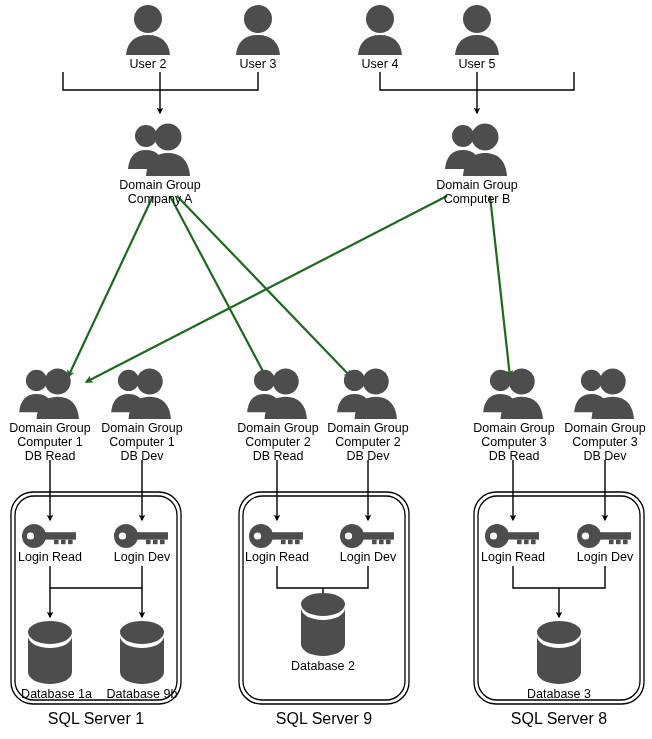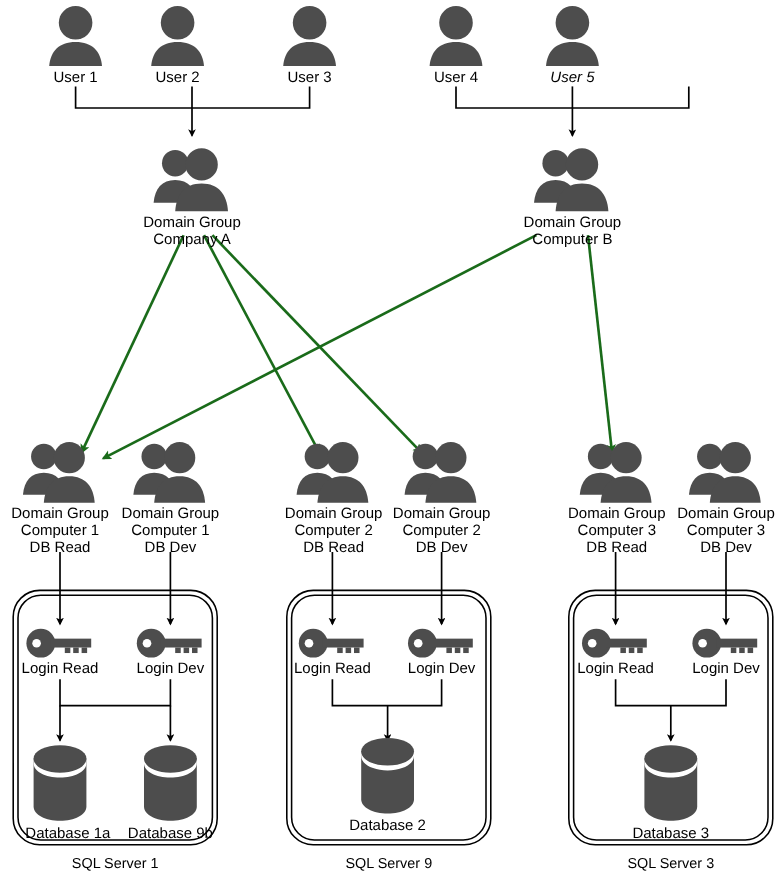--- a/index.html
+++ b/index.html
@@ -40,21 +40,21 @@
   .node .caption {
     display: block;
     margin-top: 1px;
   }
   .node .caption span {
     display: block;
   }
   .server-label {
     position: absolute;
     text-align: center;
-    font-size: 12px;
+    font-size: 16px;
     line-height: 14px;
     color: #000000;
     white-space: nowrap;
   }
 </style>
 </head>
 <body>
 
 <div id="diagram-root">
 
@@ -115,27 +115,20 @@
     <g fill="none" stroke="#000000">
       <rect x="11" y="492" width="170" height="212" rx="22" ry="22" stroke-width="1.3"></rect>
       <rect x="15" y="496" width="162" height="204" rx="19" ry="19" stroke-width="1.3"></rect>
       <rect x="239" y="492" width="170" height="212" rx="22" ry="22" stroke-width="1.3"></rect>
       <rect x="243" y="496" width="162" height="204" rx="19" ry="19" stroke-width="1.3"></rect>
       <rect x="474" y="492" width="170" height="212" rx="22" ry="22" stroke-width="1.3"></rect>
       <rect x="478" y="496" width="162" height="204" rx="19" ry="19" stroke-width="1.3"></rect>
     </g>
   </svg>
 
-  <div class="node" style="left:23px; top:4px; width:80px;">
-    <svg class="glyph" width="56" height="52" viewBox="0 0 56 52">
-      <circle cx="28" cy="15" r="14" fill="#4d4d4d"></circle>
-      <path d="M28,31 C14,31 7,39 6,51 L50,51 C49,39 42,31 28,31 Z" fill="#4d4d4d"></path>
-    </svg>
-    <span class="caption">User 1</span>
-  </div>
 
   <div class="node" style="left:108px; top:4px; width:80px;">
     <svg class="glyph" width="56" height="52" viewBox="0 0 56 52">
       <circle cx="28" cy="15" r="14" fill="#4d4d4d"></circle>
       <path d="M28,31 C14,31 7,39 6,51 L50,51 C49,39 42,31 28,31 Z" fill="#4d4d4d"></path>
     </svg>
     <span class="caption">User 2</span>
   </div>
 
   <div class="node" style="left:218px; top:4px; width:80px;">
@@ -147,21 +140,21 @@
   </div>
 
   <div class="node" style="left:340px; top:4px; width:80px;">
     <svg class="glyph" width="56" height="52" viewBox="0 0 56 52">
       <circle cx="28" cy="15" r="14" fill="#4d4d4d"></circle>
       <path d="M28,31 C14,31 7,39 6,51 L50,51 C49,39 42,31 28,31 Z" fill="#4d4d4d"></path>
     </svg>
     <span class="caption">User 4</span>
   </div>
 
-  <div class="node" style="left:437px; top:4px; width:80px;font-style:italic;">
+  <div class="node" style="left:437px; top:4px; width:80px;">
     <svg class="glyph" width="56" height="52" viewBox="0 0 56 52">
       <circle cx="28" cy="15" r="14" fill="#4d4d4d"></circle>
       <path d="M28,31 C14,31 7,39 6,51 L50,51 C49,39 42,31 28,31 Z" fill="#4d4d4d"></path>
     </svg>
     <span class="caption">User 5</span>
   </div>
 
 
   <div class="node" style="left:105px; top:121px; width:110px;">
     <svg class="glyph" width="72" height="56" viewBox="0 0 72 56">
@@ -356,35 +349,35 @@
 
   <div class="node" style="left:100px; top:618px; width:84px;">
     <svg class="glyph" width="54" height="68" viewBox="0 0 54 68">
       <path d="M5,14 L5,54 C5,61 15,66 27,66 C39,66 49,61 49,54 L49,14 Z" fill="#4d4d4d"></path>
       <ellipse cx="27" cy="14" rx="22" ry="11" fill="#4d4d4d"></ellipse>
       <path d="M5,14 C5,21 15,26 27,26 C39,26 49,21 49,14 L49,18 C49,25 39,30 27,30 C15,30 5,25 5,18 Z" fill="#ffffff"></path>
     </svg>
     <span class="caption">Database 9b</span>
   </div>
 
-  <div class="node" style="left:281px; top:612px; width:84px;">
+  <div class="node" style="left:281px; top:590px; width:84px;">
     <svg class="glyph" width="54" height="68" viewBox="0 0 54 68">
       <path d="M5,14 L5,54 C5,61 15,66 27,66 C39,66 49,61 49,54 L49,14 Z" fill="#4d4d4d"></path>
       <ellipse cx="27" cy="14" rx="22" ry="11" fill="#4d4d4d"></ellipse>
       <path d="M5,14 C5,21 15,26 27,26 C39,26 49,21 49,14 L49,18 C49,25 39,30 27,30 C15,30 5,25 5,18 Z" fill="#ffffff"></path>
     </svg>
     <span class="caption">Database 2</span>
   </div>
 
   <div class="node" style="left:517px; top:618px; width:84px;">
     <svg class="glyph" width="54" height="68" viewBox="0 0 54 68">
       <path d="M5,14 L5,54 C5,61 15,66 27,66 C39,66 49,61 49,54 L49,14 Z" fill="#4d4d4d"></path>
       <ellipse cx="27" cy="14" rx="22" ry="11" fill="#4d4d4d"></ellipse>
       <path d="M5,14 C5,21 15,26 27,26 C39,26 49,21 49,14 L49,18 C49,25 39,30 27,30 C15,30 5,25 5,18 Z" fill="#ffffff"></path>
     </svg>
     <span class="caption">Database 3</span>
   </div>
 
   <div class="server-label" style="left:46px; top:712px; width:100px;">SQL Server 1</div>
   <div class="server-label" style="left:274px; top:712px; width:100px;">SQL Server 9</div>
-  <div class="server-label" style="left:509px; top:712px; width:100px;">SQL Server 3</div>
+  <div class="server-label" style="left:509px; top:712px; width:100px;">SQL Server 8</div>
 
 </div>
 
 </body></html>

